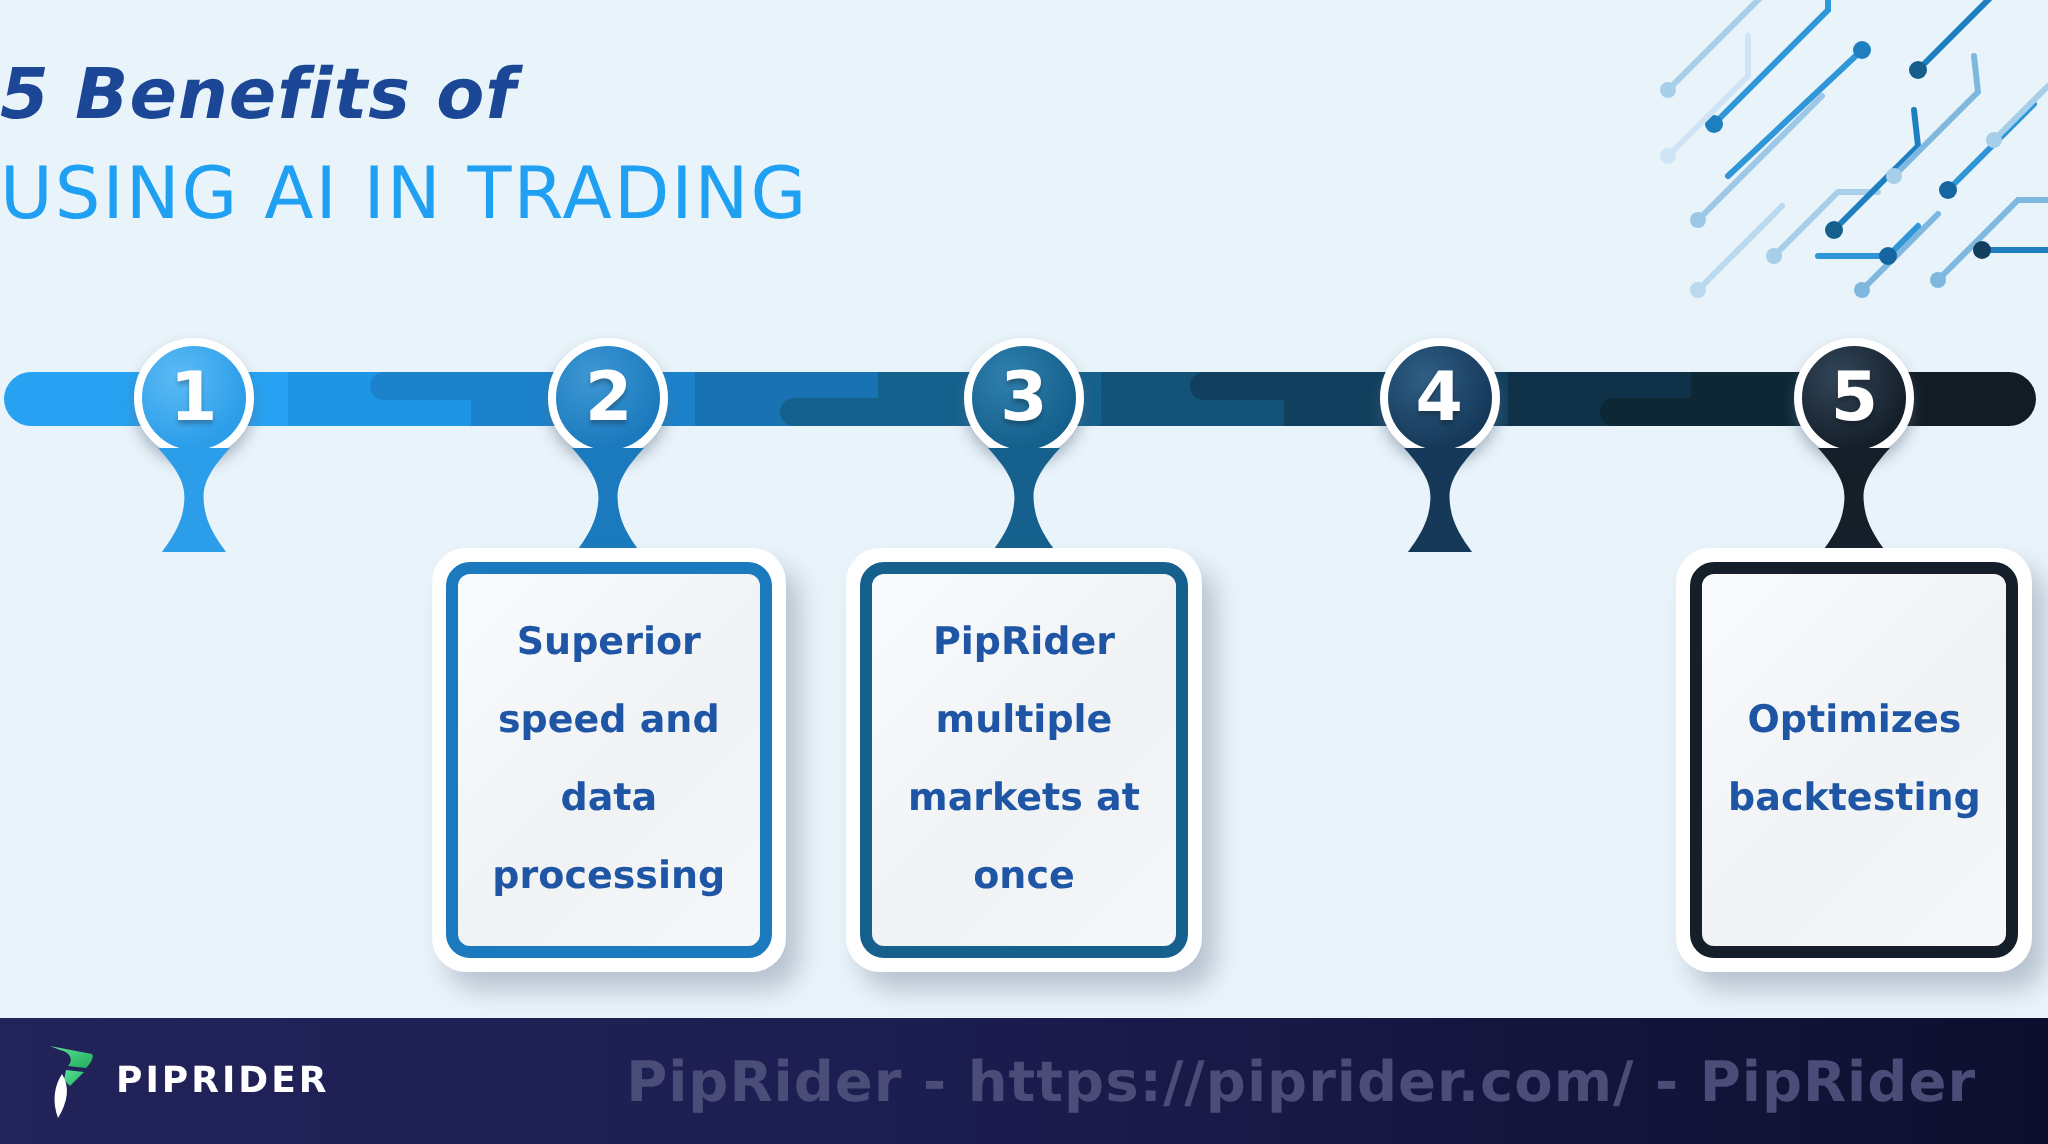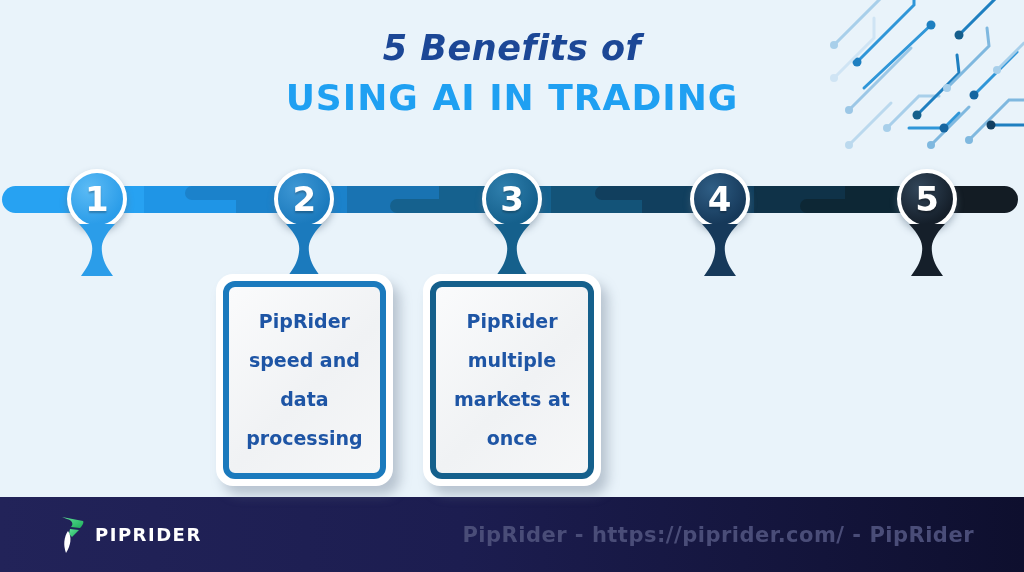--- a/index.html
+++ b/index.html
@@ -9,27 +9,27 @@
   .canvas {
     position:relative; width:1024px; height:572px;
     background: var(--bg, #E9F3FA);
     overflow:hidden;
   }
 
   
   .circuit { position:absolute; top:0; right:0; width:205px; height:160px; }
 
   
-  .title-block { position:absolute; top:28px; left:0; width:100%; text-align:center; z-index:3; }
+  .title-block { position:absolute; top:28px; left:0; width:100%; z-index:3; }
   .title-line1 {
     font-size:35px; font-weight:bold; font-style:italic;
     color: var(--t1, #1C4796); letter-spacing:0.5px;
   }
   .title-line2 {
-    margin-top:9px; font-size:36px; font-weight:bold;
+    margin-top:9px; font-size:36px; font-weight:normal;
     color: var(--t2, #1FA0F2); letter-spacing:1px;
   }
 
   
   .timeline-bar {
     position:absolute; left:2px; right:6px; top:186px; height:27px;
     border-radius:14px;
     background: linear-gradient(90deg,
       #27A2F2 0%, #27A2F2 14%,
       #1F95E6 14%, #1F95E6 23%,
@@ -80,30 +80,30 @@
     display:flex; align-items:center; justify-content:center;
     padding:4px 6px;
   }
   .card-text {
     font-size:19px; font-weight:bold; line-height:2.05; text-align:center;
     color: var(--ctext, #1E55A5);
   }
 
   
   .footer {
-    position:absolute; left:0; bottom:0; width:100%; height:75px;
+    position:absolute; left:0; bottom:0; width:100%; height:63px;
     background: linear-gradient(90deg, var(--fbg1,#222359) 0%, #1C1D50 45%, var(--fbg2,#0E0F2E) 100%);
-    display:flex; align-items:center; padding:0 59px;text-align:right;
+    display:flex; align-items:center; padding:0 22px;text-align:right;
   }
   .logo { display:flex; align-items:center; gap:10px; }
   .logo-icon { display:block; }
   .logo-text { color:#ffffff; font-size:18px; font-weight:bold; letter-spacing:1.5px; }
   .watermark {
-    position:absolute; right:50px; top:50%; transform:translateY(-50%);
-    font-size:21px; font-weight:bold; letter-spacing:0.5px;
+    position:absolute; right:36px; top:50%; transform:translateY(-50%);
+    font-size:28px; font-weight:bold; letter-spacing:0.5px;
     color: var(--fwm, #4A4D78);
   }
 </style>
 </head>
 <body>
 
 <div class="canvas" style="--bg: #E9F3FA; --t1: #1C4796; --t2: #1FA0F2; --ctext: #1E55A5; --fbg1: #222359; --fbg2: #0E0F2E; --fwm: #4A4D78; --green: #3ED47E;">
 
   <svg class="circuit" viewBox="0 0 205 160" fill="none">
     <g stroke-width="3" stroke-linecap="round">
@@ -166,21 +166,21 @@
 
     <div class="item" style="--c: #1B7ABD; --cl: #3E97D4;">
       <div class="node">
         <span class="node-number">2</span>
       </div>
       <svg class="stem" width="44" height="52" viewBox="0 0 44 52">
         <path d="M4 0 C16 13 18 20 17 28 C16 38 11 45 6 52 L38 52 C33 45 28 38 27 28 C26 20 28 13 40 0 Z" fill="currentColor"></path>
       </svg>
       <div class="card">
         <div class="card-inner">
-          <div class="card-text">PipRider speed and data processing</div>
+          <div class="card-text">Superior speed and data processing</div>
         </div>
       </div>
     </div>
 
     <div class="item" style="--c: #15608C; --cl: #2F7FAD;">
       <div class="node">
         <span class="node-number">3</span>
       </div>
       <svg class="stem" width="44" height="52" viewBox="0 0 44 52">
         <path d="M4 0 C16 13 18 20 17 28 C16 38 11 45 6 52 L38 52 C33 45 28 38 27 28 C26 20 28 13 40 0 Z" fill="currentColor"></path>
@@ -201,20 +201,25 @@
       </svg>
     </div>
 
     <div class="item" style="--c: #151F2A; --cl: #32465A;">
       <div class="node">
         <span class="node-number">5</span>
       </div>
       <svg class="stem" width="44" height="52" viewBox="0 0 44 52">
         <path d="M4 0 C16 13 18 20 17 28 C16 38 11 45 6 52 L38 52 C33 45 28 38 27 28 C26 20 28 13 40 0 Z" fill="currentColor"></path>
       </svg>
+      <div class="card">
+        <div class="card-inner">
+          <div class="card-text">Optimizes backtesting</div>
+        </div>
+      </div>
     </div>
 
   </div>
 
   <div class="footer">
     <div class="logo">
       <svg class="logo-icon" width="26" height="38" viewBox="0 0 26 38">
         <defs>
           <linearGradient id="lg" x1="0" y1="0" x2="1" y2="1">
             <stop offset="0" stop-color="#5FE398"></stop>

